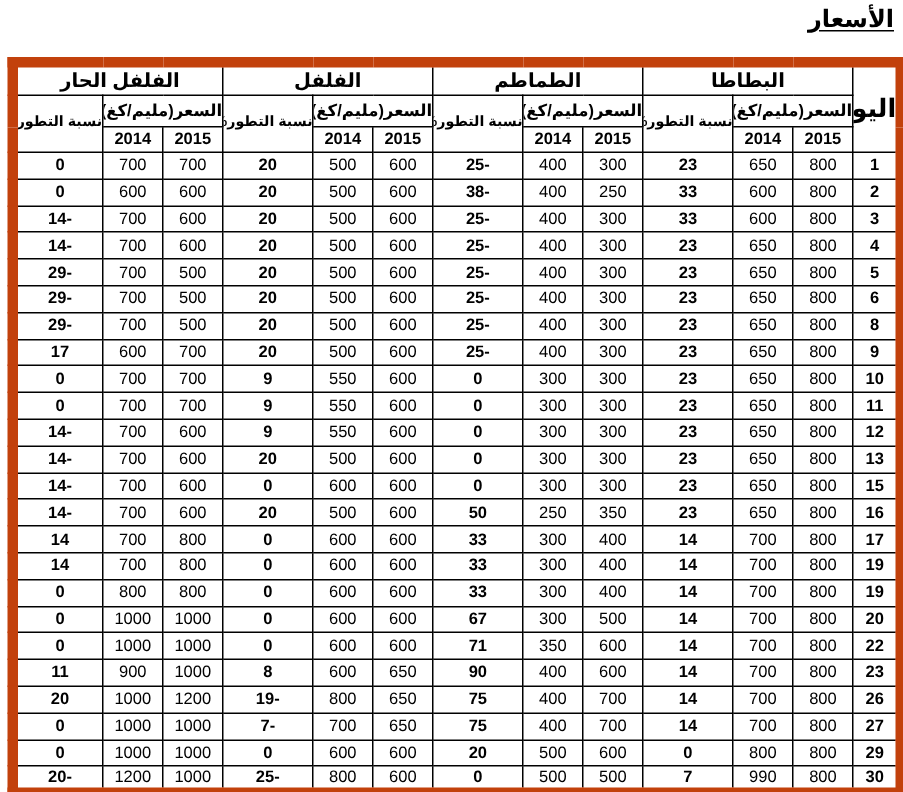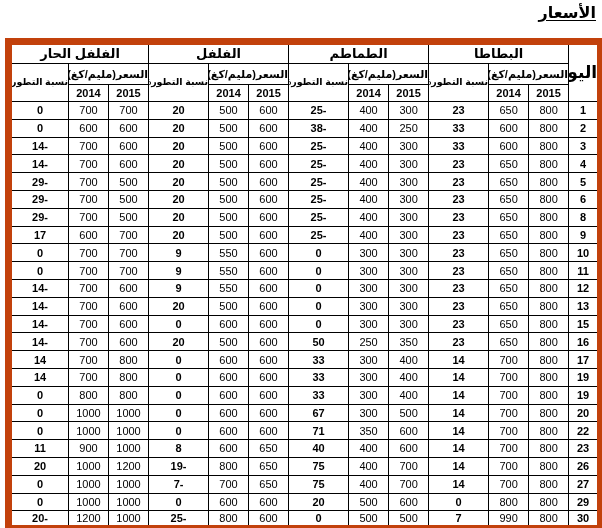--- a/index.html
+++ b/index.html
@@ -387,21 +387,21 @@
           <td class="price">800</td>
           <td class="day">22</td>
         </tr>
         <tr>
           <td class="pct">11</td>
           <td class="price">900</td>
           <td class="price">1000</td>
           <td class="pct">8</td>
           <td class="price">600</td>
           <td class="price">650</td>
-          <td class="pct">40</td>
+          <td class="pct">90</td>
           <td class="price">400</td>
           <td class="price">600</td>
           <td class="pct">14</td>
           <td class="price">700</td>
           <td class="price">800</td>
           <td class="day">23</td>
         </tr>
         <tr>
           <td class="pct">20</td>
           <td class="price">1000</td>

